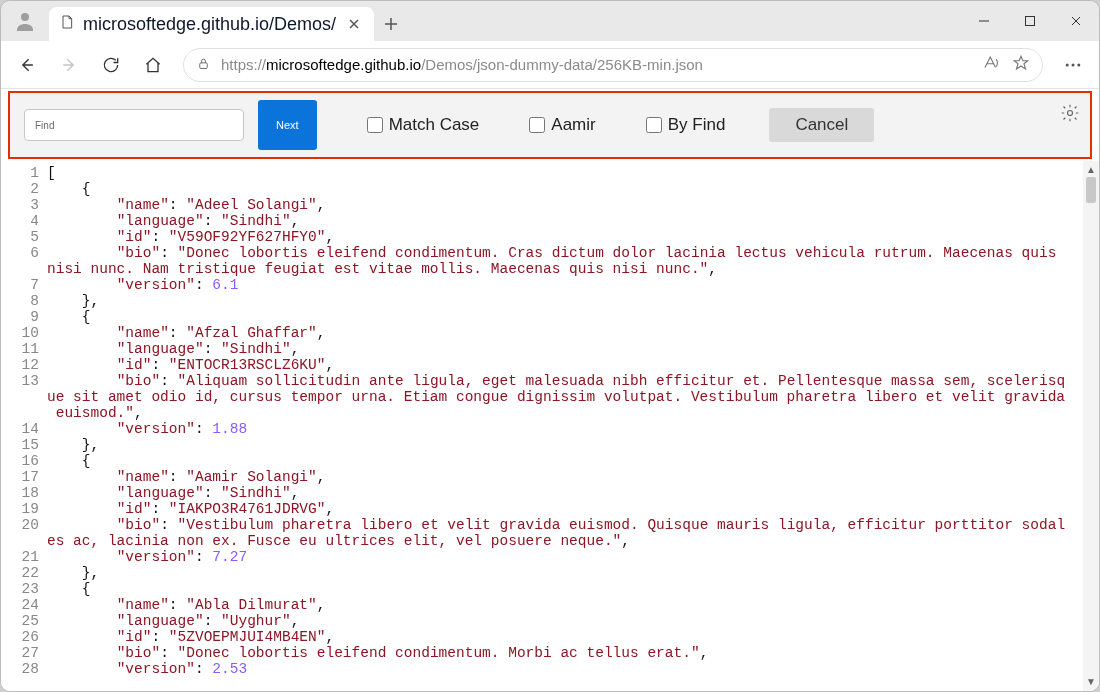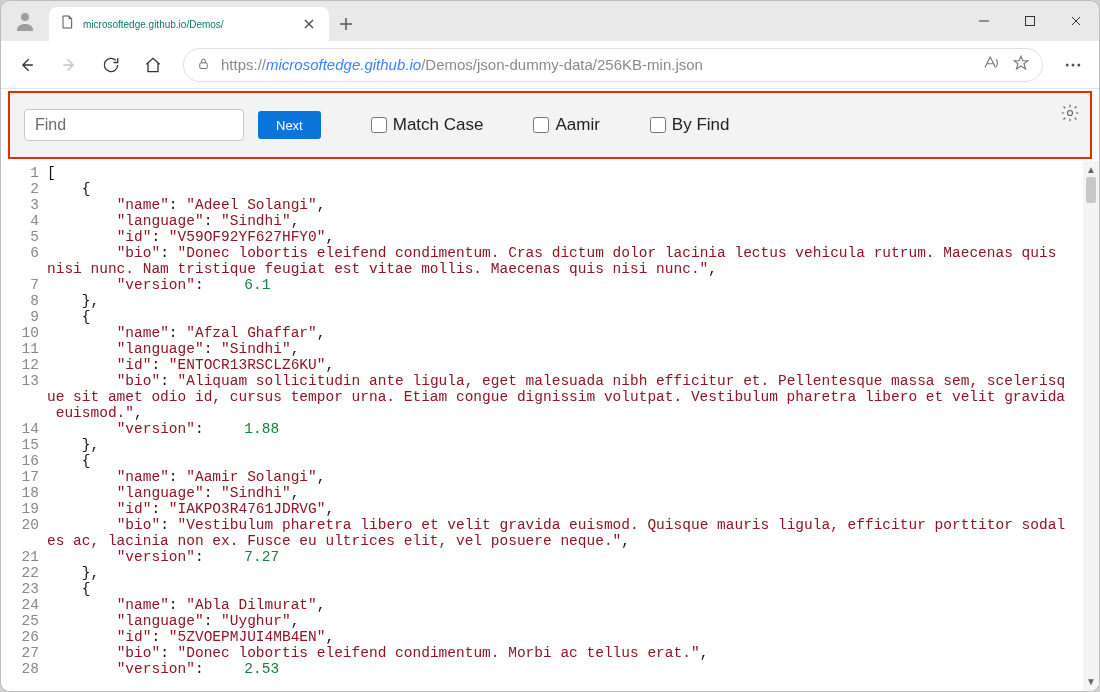--- a/index.html
+++ b/index.html
@@ -46,21 +46,21 @@
     min-width:280px;
     gap:8px;
     position:relative;
   }
   .tab::before, .tab::after {
     content:"";
     position:absolute;
     bottom:0; width:8px; height:8px;
   }
   .page-icon svg { width:16px; height:16px; fill:none; stroke:#555; stroke-width:1.5; }
-  .tab-title { font-size:10px; color:#0f766e; flex:1; white-space:nowrap; overflow:hidden; text-overflow:ellipsis;}
+  .tab-title { font-size:18px; color:#0f172a; flex:1; white-space:nowrap; overflow:hidden; text-overflow:ellipsis;}
   .tab-close { width:20px; height:20px; display:flex; align-items:center; justify-content:center; border-radius:3px; }
   .tab-close svg { width:12px; height:12px; stroke:#555; stroke-width:1.5; }
   .newtab { width:34px; display:flex; align-items:center; justify-content:center; margin-top:6px;}
   .newtab svg { width:16px; height:16px; stroke:#555; stroke-width:1.5; }
   .title-spacer { flex:1; }
   .win-controls { display:flex; }
   .win-btn { width:46px; display:flex; align-items:center; justify-content:center; }
   .win-btn svg { width:12px; height:12px; stroke:#333; stroke-width:1; fill:none; }
 
   
@@ -90,21 +90,21 @@
     align-items:center;
     padding:0 12px;
     font-size:15px;
     color:#333;
     gap:10px;
     background:#fff;
   }
   .addr .lock svg { width:15px; height:15px; stroke:#666; fill:none; stroke-width:1.5;}
   .addr .url-host { color:#8a8a8a;margin-top:41px; }
   .addr .url-path { color:#8a8a8a;text-align:center; }
-  .addr .url-domain { color:#3b82f6;font-style:italic; }
+  .addr .url-domain { color:#000000; }
   .addr-right { margin-left:auto; display:flex; gap:12px; align-items:center;}
   .addr-right svg { width:18px; height:18px; stroke:#777; fill:none; stroke-width:1.5;}
   .overflow-btn { width:40px; height:40px; display:flex; align-items:center; justify-content:center;}
   .overflow-btn svg { fill:#555; }
 
   
   .findbar-wrap {
     padding:2px 7px 2px 7px;
     background:#fff;
   }
@@ -117,32 +117,32 @@
     gap:14px;
     background:#f3f3f3;
     position:relative;
   }
   .find-input {
     width:220px; height:32px;
     border:1px solid #c6c6c6;
     border-radius:4px;
     background:#fff;
     padding:0 10px;
-    font-size:16px;
+    font-size:10px;
     color:#333;
   }
   .find-input::placeholder { color:#6b6b6b; }
   .btn-blue {
-    height:28px;
+    height:50px;
     background:#0b74da;
     color:#fff;
     border:none;
     border-radius:3px;
     padding:0 18px;
-    font-size:13px;
+    font-size:11px;
     cursor:pointer;
   }
   .chk { display:flex; align-items:center; gap:6px; font-size:17px; color:#222;margin-left:36px;}
   .chk input { width:16px; height:16px; margin:0;}
   .btn-cancel {
     height:34px;
     background:#d9d9d9;
     color:#333;
     border:none;
     border-radius:3px;
@@ -188,21 +188,21 @@
     width:46px;
     text-align:right;
     color:#888;
     padding-right:8px;
     flex-shrink:0;
     user-select:none;
   }
   .txt { flex:1; color:#111; white-space:pre-wrap; word-break:break-word; padding-right:10px;}
   .k { color:#8c1623; } 
   .s { color:#8c1623; } 
-  .n { color:#15803d;margin-left:32px; } 
+  .n { color:#8b5cf6; } 
   .p { color:#111; } 
 </style>
 </head>
 <body>
 
 <div class="window">
 
   <div class="titlebar">
     <div class="profile-icon">
       <svg viewBox="0 0 24 24">
@@ -312,20 +312,21 @@
         <span>Match Case</span>
       </label>
       <label class="chk">
         <input type="checkbox" style="">
         <span>Aamir</span>
       </label>
       <label class="chk">
         <input type="checkbox" style="">
         <span>By Find</span>
       </label>
+      <button class="btn-cancel">Cancel</button>
       <span class="gear">
         <svg viewBox="0 0 24 24">
             <circle cx="12" cy="12" r="3"></circle>
             <path d="M12 2v3M12 19v3M4.2 4.2l2.1 2.1M17.7 17.7l2.1 2.1M2 12h3M19 12h3M4.2 19.8l2.1-2.1M17.7 6.3l2.1-2.1"></path>
           </svg>
       </span>
     </div>
   </div>
 
   <div class="content-wrap">

